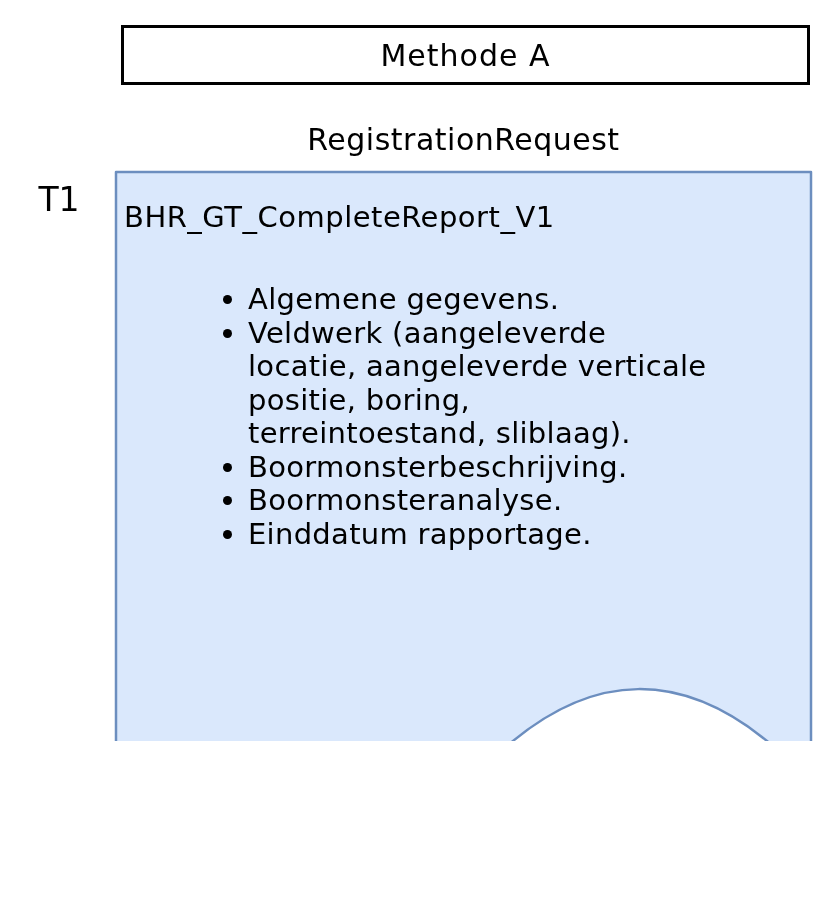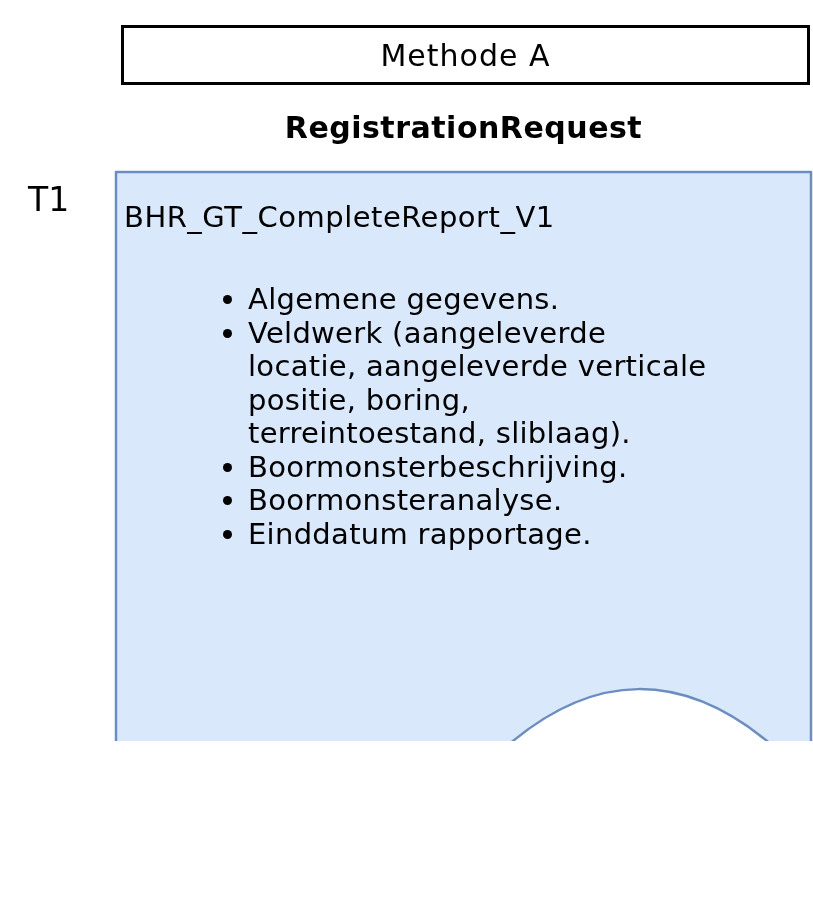--- a/index.html
+++ b/index.html
@@ -31,34 +31,34 @@
   }
   .method-box-label {
     font-size: 30px;
     letter-spacing: 1px;
     white-space: nowrap;
   }
   
   .registration-label {
     position: absolute;
     left: 116px;
-    top: 110px;
+    top: 122px;
     width: 695px;
     text-align: center;
     font-size: 30px;
     line-height: 36px;
     letter-spacing: 0.5px;
     white-space: nowrap;
-    font-weight: bold;
   }
   .lane-label {
     position: absolute;
     left: 28px;
     top: 180px;
     width: 62px;
+    text-align: center;
     font-size: 33px;
     line-height: 40px;
   }
   
   .doc-svg {
     position: absolute;
     left: 0;
     top: 0;
     width: 813px;
     height: 897px;

